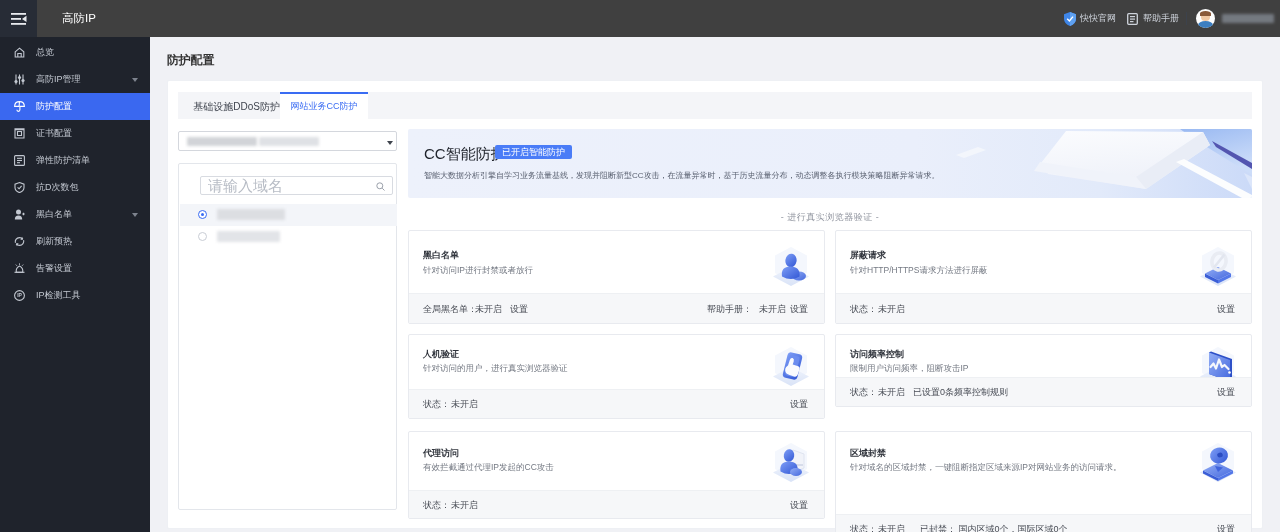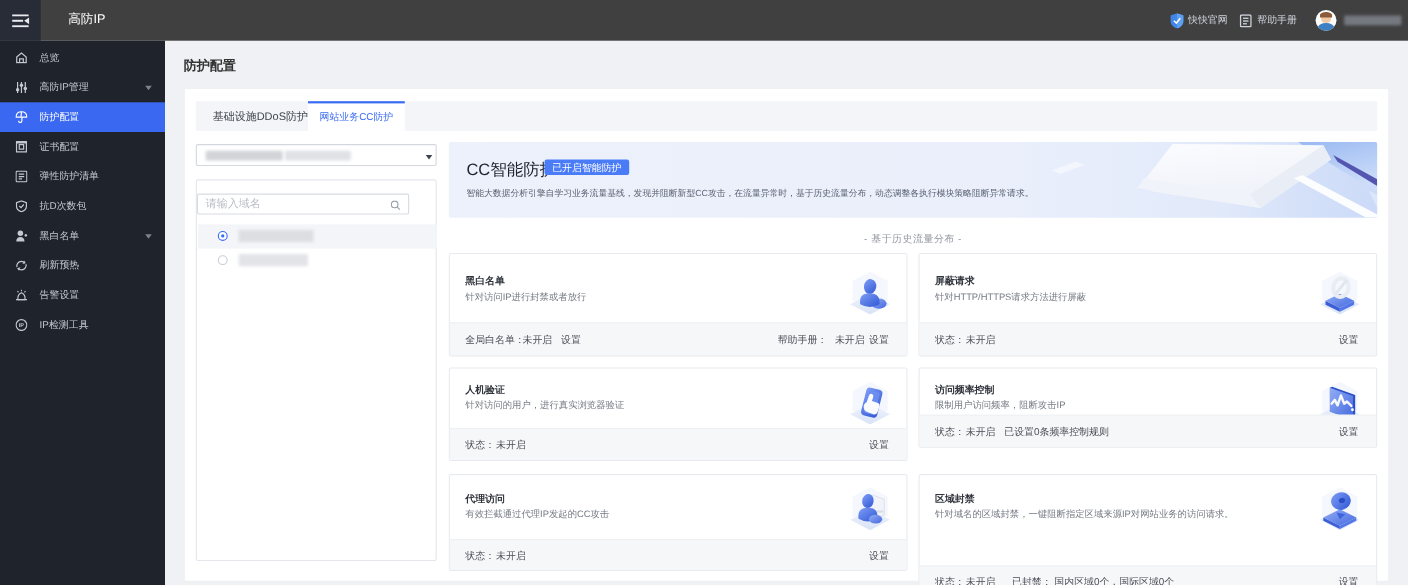--- a/index.html
+++ b/index.html
@@ -11,21 +11,21 @@
 .mi .ic{position:absolute;left:14px;top:8px;width:11px;height:11px}
 .mi.sel{background:#3a68f0;color:#fff}
 .car{position:absolute;left:132px;top:12px;width:0;height:0;border-left:3.5px solid transparent;border-right:3.5px solid transparent;border-top:4px solid #7d838e}
 .ptitle{position:absolute;left:167px;top:52px;font-size:12px;font-weight:600;color:#333;letter-spacing:-.2px}
 #ocard{position:absolute;left:167px;top:80px;width:1096px;height:449px;background:#fff;border:1px solid #eef0f4;border-radius:2px}
 #tabstrip{position:absolute;left:178px;top:92px;width:1074px;height:27px;background:#f4f5f8}
 .tab1{position:absolute;left:0;top:0;width:102px;height:27px;line-height:29px;text-align:right;font-size:10px;color:#3f444e}
 .tab2{position:absolute;left:102px;top:0;width:88px;height:27px;line-height:25px;text-align:center;font-size:9px;color:#3a6cf3;background:#fff;border-top:2px solid #3a6cf3}
 #selbox{position:absolute;left:178px;top:131px;width:219px;height:20px;background:#fff;border:1px solid #d4d7dd;border-radius:2px}
 #panel{position:absolute;left:178px;top:163px;width:219px;height:347px;background:#fff;border:1px solid #e3e6eb;border-radius:2px}
-#search{position:absolute;left:0;top:12px;width:193px;height:19px;border:1px solid #d8dbe1;border-radius:2px;font-size:10px;color:#b7bcc5;line-height:17px;padding-left:7px}
+#search{position:absolute;left:21px;top:12px;width:193px;height:19px;border:1px solid #d8dbe1;border-radius:2px;font-size:15px;color:#b7bcc5;line-height:17px;padding-left:7px}
 .blur{position:absolute;background:#dcdee2;border-radius:1px;filter:blur(1.6px)}
 .rrow{position:absolute;left:1px;width:217px;height:22px}
 .radio{position:absolute;left:18px;top:6px;width:9px;height:9px;border-radius:50%}
 #banner{position:absolute;left:408px;top:129px;width:844px;height:69px;border-radius:2px;overflow:hidden;background:linear-gradient(90deg,#edf1fb 0%,#eaeffb 60%,#e2eafa 82%,#cbdaf8 100%)}
 .btitle{position:absolute;left:16px;top:16px;font-size:15px;font-weight:normal;color:#1f232b}
 .badge{position:absolute;left:87px;top:16px;height:14px;line-height:14px;padding:0 7px;background:#4a7cf7;color:#fff;font-size:9px;border-radius:2px}
 .bdesc{position:absolute;left:16px;top:41px;font-size:8px;color:#596070}
 .more{position:absolute;left:408px;top:211px;width:844px;text-align:center;font-size:9px;color:#9296a0;letter-spacing:.5px}
 .card{position:absolute;width:417px;background:#fff;border:1px solid #e8eaef;border-radius:2px}
 .ct{position:absolute;left:14px;top:17px;font-size:9px;font-weight:bold;color:#30343c}
@@ -206,21 +206,21 @@
   <polygon points="633,34 658,2 795,3 802,16 738,60 640,45" fill="url(#gSlab)"></polygon>
   <polygon points="795,3 802,16 738,60 728,48" fill="#e9edf6"></polygon>
   <polygon points="632,33 728,48 738,60 626,42" fill="#f0f3fa"></polygon>
   <polygon points="768,33 776,30 844,66 844,69 834,69" fill="#fcfdfe"></polygon>
   <polygon points="836,44 844,48 844,60" fill="#dce6fa"></polygon>
  </svg>
  <div class="btitle">CC智能防护</div>
  <div class="badge">已开启智能防护</div>
  <div class="bdesc">智能大数据分析引擎自学习业务流量基线，发现并阻断新型CC攻击，在流量异常时，基于历史流量分布，动态调整各执行模块策略阻断异常请求。</div>
 </div>
-<div class="more">- 基于历史流量分布 -</div>
+<div class="more">- 进行真实浏览器验证 -</div>
 
 <svg width="0" height="0" style="position:absolute">
  <defs>
   <linearGradient id="gB" x1="0" y1="0" x2="1" y2="1">
    <stop offset="0" stop-color="#7e9ef6"></stop>
         <stop offset="1" stop-color="#3257d5"></stop>
   </linearGradient>
   <linearGradient id="gB2" x1="0" y1="0" x2="1" y2="1">
    <stop offset="0" stop-color="#93aef5"></stop>
         <stop offset="1" stop-color="#4468de"></stop>
@@ -236,21 +236,21 @@
  <div class="ct" style="top:18px">黑白名单</div>
  <div class="cd" style="top:34px">针对访问IP进行封禁或者放行</div>
  <svg class="icon" style="left:362px;top:15px" viewBox="0 0 40 40">
   <polygon points="20,1 36,9.5 36,27 20,35.5 4,27 4,9.5" fill="#f4f7fd"></polygon>
   <polygon points="20,40 38,30.5 20,21 2,30.5" fill="url(#gP)"></polygon>
   <ellipse cx="28" cy="30" rx="7" ry="4.6" fill="url(#gB2)"></ellipse>
   <ellipse cx="20" cy="14.5" rx="5.6" ry="6.8" fill="url(#gB)" transform="rotate(10 20 14.5)"></ellipse>
   <path d="M11,30.5 Q9.5,20.5 19.5,20.5 Q29.5,20.5 28.5,30.5 Q20,35.5 11,30.5 Z" fill="url(#gB)"></path>
  </svg>
  <div class="cf" style="height:30px">
-  <div class="t" style="left:14px">全局白名单：</div>
+  <div class="t" style="left:14px">全局黑名单：</div>
   <div class="t" style="left:66px">未开启</div>
   <div class="t link" style="left:101px">设置</div>
   <div class="t" style="left:298px">帮助手册：</div>
   <div class="t" style="left:350px">未开启</div>
   <div class="t link" style="right:16px">设置</div>
  </div>
 </div>
 
 <div class="card" style="left:835px;top:230px;height:94px">
  <div class="ct" style="top:18px">屏蔽请求</div>

